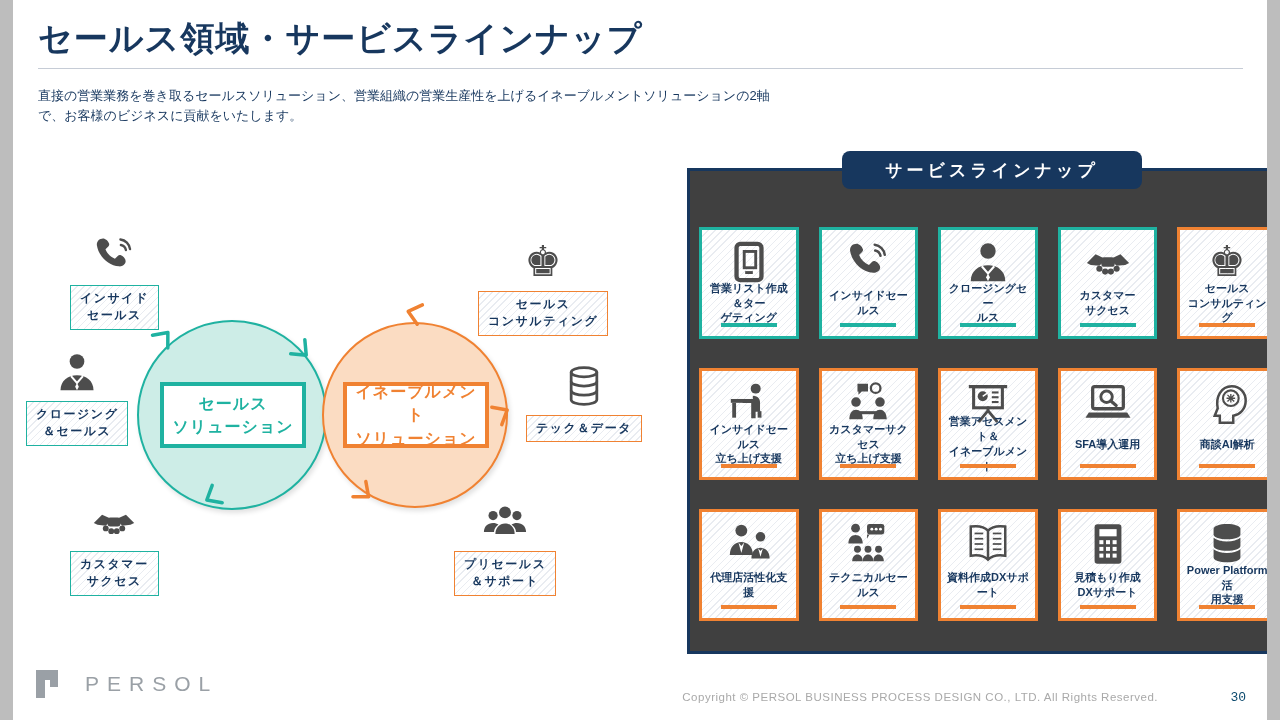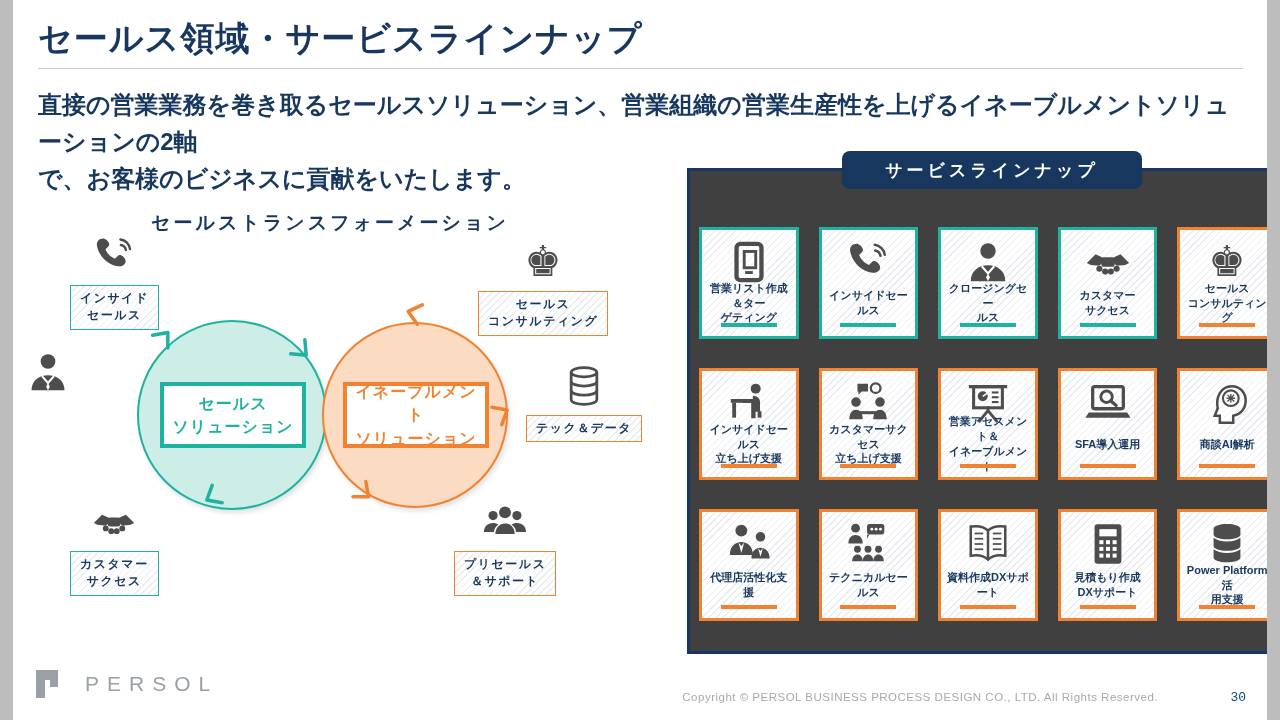--- a/index.html
+++ b/index.html
@@ -17,21 +17,21 @@
     position:relative;background:#ffffff;
     font-family:"Liberation Sans","DejaVu Sans",sans-serif;
     color:var(--navy);
   }
   .edge-strip{position:absolute;top:0;width:13px;height:720px;background:#bdbdbd;z-index:50;}
   .edge-strip.left{left:0;} .edge-strip.right{right:0;}
 
   
   .page-title{position:absolute;left:38px;top:16px;font-size:34px;font-weight:bold;letter-spacing:1px;}
   .title-rule{position:absolute;left:38px;top:68px;width:1205px;height:1px;background:#c6ccd6;}
-  .intro{position:absolute;left:38px;top:86px;width:1210px;font-size:24px;font-weight:bold;line-height:1.55;}
+  .intro{position:absolute;left:38px;top:86px;width:1210px;font-size:13px;font-weight:normal;line-height:1.55;}
 
   
   .diagram{position:absolute;left:20px;top:190px;width:628px;height:470px;}
   .diagram-title{position:absolute;left:0;top:20px;width:620px;text-align:center;
     font-size:19px;font-weight:bold;letter-spacing:3px;}
   .circle{position:absolute;border-radius:50%;box-shadow:2px 3px 5px rgba(0,0,0,0.12);}
   .circle.teal{left:117px;top:130px;width:190px;height:190px;background:var(--teal-light);border:2px solid var(--teal);}
   .circle.orange{left:302px;top:132px;width:186px;height:186px;background:var(--orange-light);border:2px solid var(--orange);}
   .solution-box{position:absolute;width:146px;height:66px;background:#fff;
     display:flex;align-items:center;justify-content:center;text-align:center;
@@ -95,21 +95,20 @@
 <div class="edge-strip right"></div>
 
 <h1 class="page-title">セールス領域・サービスラインナップ</h1>
 <div class="title-rule"></div>
 <div class="intro">
   <div>直接の営業業務を巻き取るセールスソリューション、営業組織の営業生産性を上げるイネーブルメントソリューションの2軸</div>
   <div>で、お客様のビジネスに貢献をいたします。</div>
 </div>
 
 <section class="diagram">
-  <h2 class="diagram-title">セールストランスフォーメーション</h2>
 
   <div class="circle teal"></div>
   <div class="circle orange"></div>
 
   <span class="chev teal chev-t1"><svg viewBox="0 0 28 22">
         <polyline points="4,17 14,5 24,17" fill="none" stroke="currentColor" stroke-width="3.5" stroke-linecap="round" stroke-linejoin="round"></polyline>
       </svg></span>
   <span class="chev teal chev-t2"><svg viewBox="0 0 28 22">
         <polyline points="4,17 14,5 24,17" fill="none" stroke="currentColor" stroke-width="3.5" stroke-linecap="round" stroke-linejoin="round"></polyline>
       </svg></span>
@@ -150,20 +149,22 @@
     </div>
     <div class="sat sat-2 teal">
       <div class="sat-icon">
         <svg viewBox="0 0 48 48">
           <circle cx="24" cy="12.5" r="8" fill="#4D4D4D"></circle>
           <path d="M6 44c0-10.5 8-16.5 18-16.5S42 33.5 42 44z" fill="#4D4D4D"></path>
           <path d="M17.5 28.5 24 36l6.5-7.5" fill="none" stroke="#fff" stroke-width="2.2"></path>
           <path d="M24 36l-2 4 2 4 2-4z" fill="#fff"></path>
         </svg>
       </div>
+      <div class="sat-label">クロージング
+＆セールス</div>
     </div>
     <div class="sat sat-3 orange">
       <div class="sat-icon">
         <svg viewBox="0 0 48 48" fill="none" stroke="#4D4D4D" stroke-width="3">
           <ellipse cx="24" cy="9" rx="14" ry="5"></ellipse>
           <path d="M10 9v10c0 2.8 6.3 5 14 5s14-2.2 14-5V9"></path>
           <path d="M10 19v10c0 2.8 6.3 5 14 5s14-2.2 14-5V19"></path>
           <path d="M10 29v10c0 2.8 6.3 5 14 5s14-2.2 14-5V29"></path>
         </svg>
       </div>

